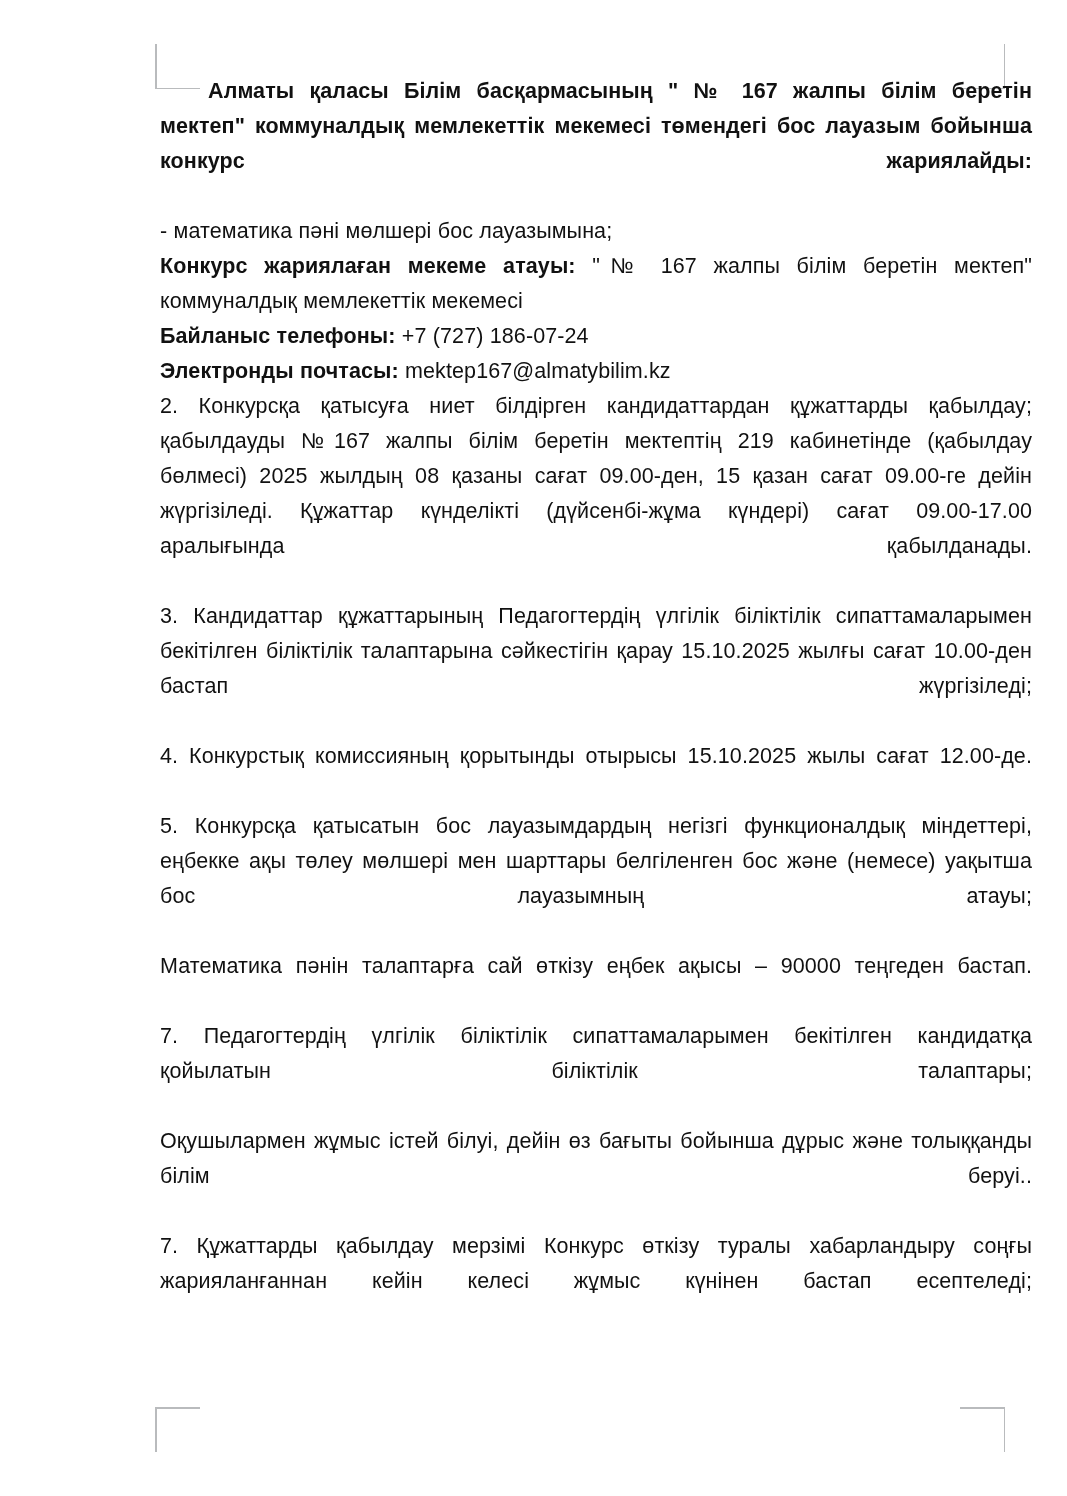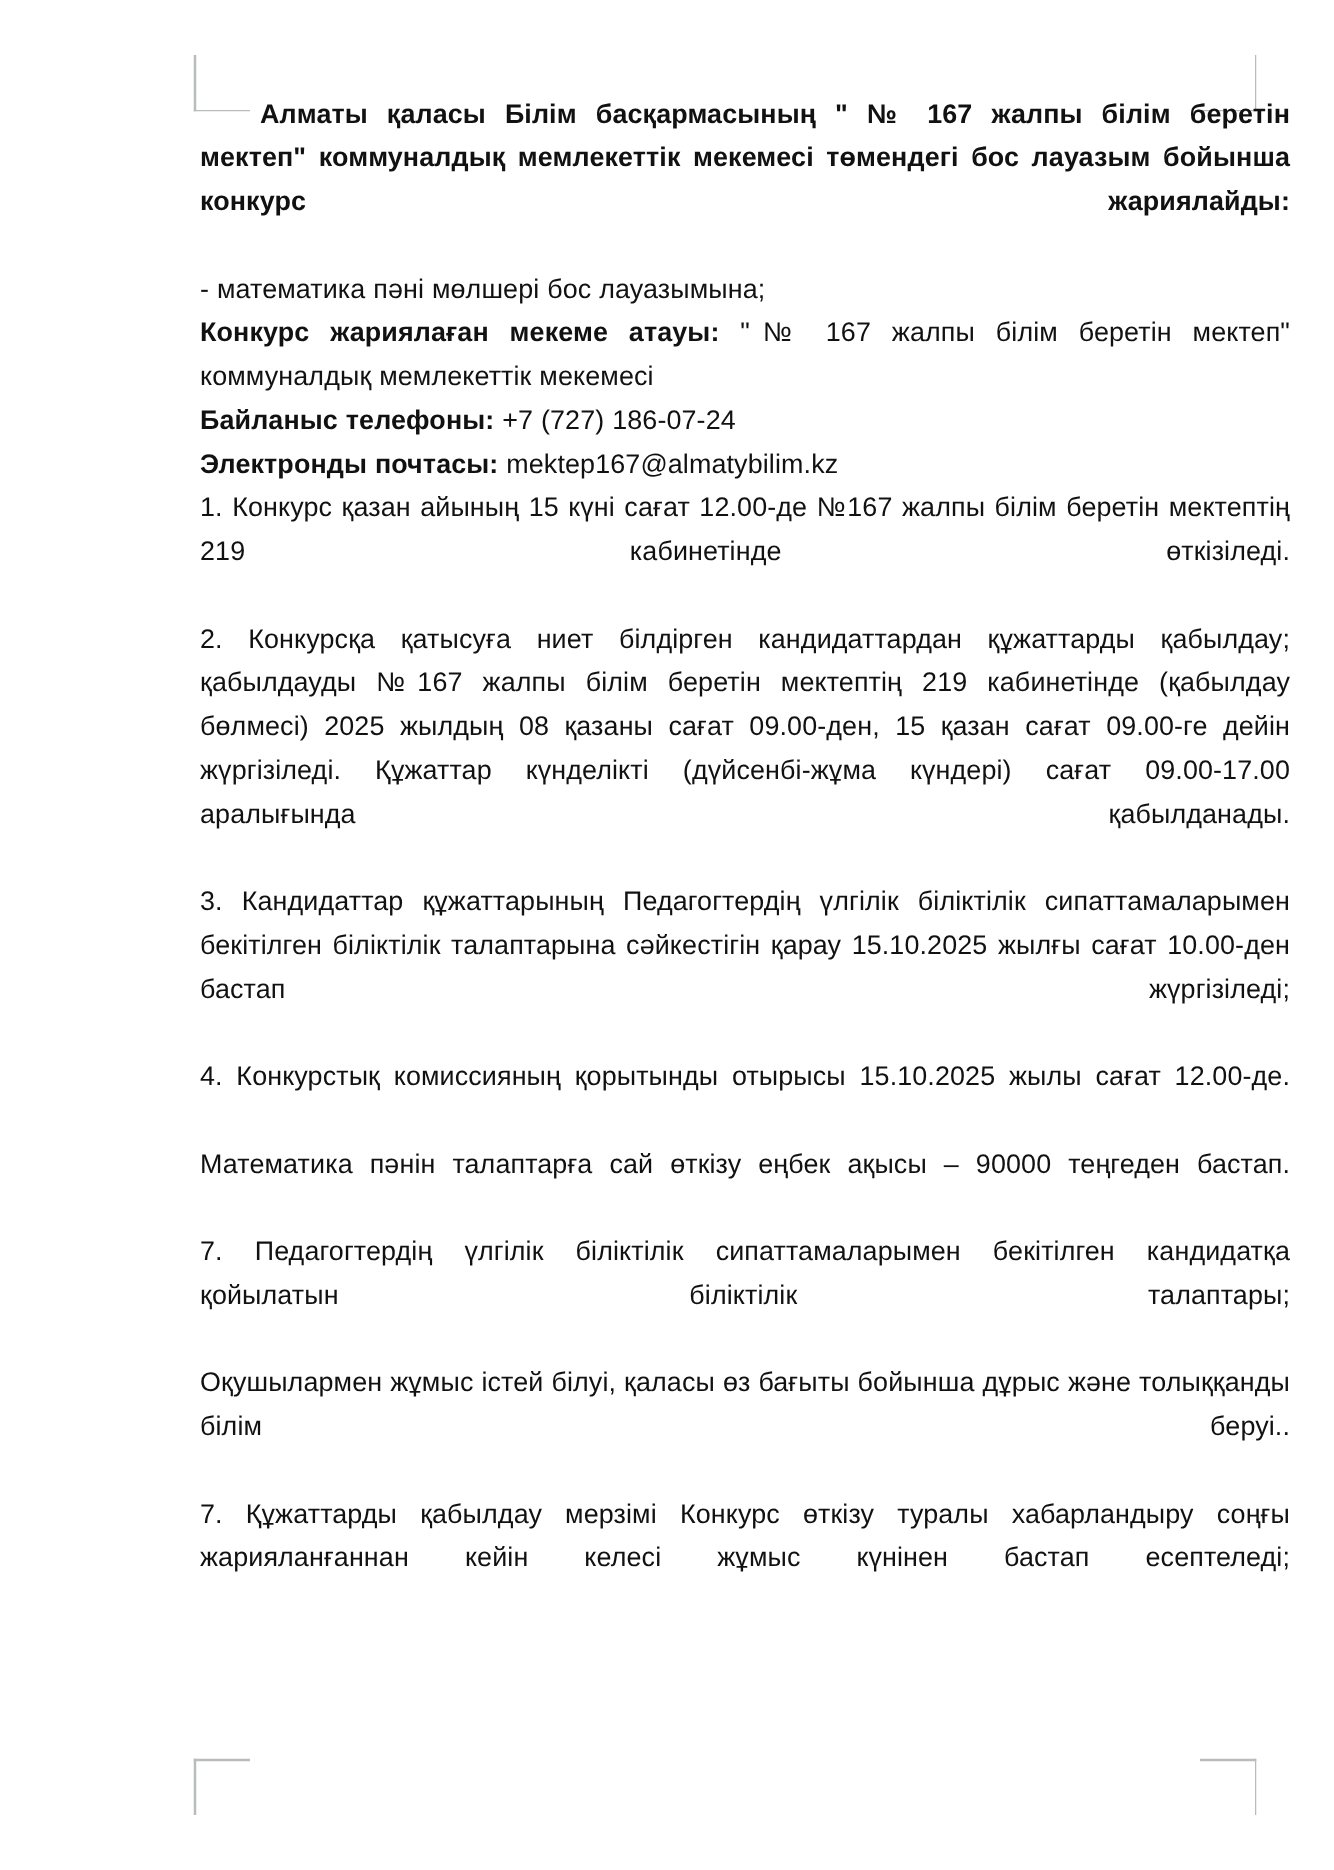--- a/index.html
+++ b/index.html
@@ -102,25 +102,25 @@
 
     <p class="para nostretch"> - математика пәні мөлшері бос лауазымына;</p>
 
     <p class="para nostretch"><span class="label">Конкурс жариялаған мекеме атауы:</span><span> "№ 167 жалпы білім беретін мектеп" коммуналдық мемлекеттік мекемесі</span></p>
 
 
     <p class="para nostretch"><span class="label">Байланыс телефоны:</span><span> +7 (727) 186-07-24</span></p>
 
     <p class="para nostretch"><span class="label">Электронды почтасы:</span><span> mektep167@almatybilim.kz</span></p>
 
-    <p class="para">1. Конкурс қазан айының 15 күні сағат 12.00-де №167 жалпы білім беретін мектептің 219 кабинетінде өткізіледі.</p>
     <p class="para">2. Конкурсқа қатысуға ниет білдірген кандидаттардан құжаттарды қабылдау; қабылдауды №167 жалпы білім беретін мектептің 219 кабинетінде (қабылдау бөлмесі) 2025 жылдың 08 қазаны сағат 09.00-ден, 15 қазан сағат 09.00-ге дейін жүргізіледі.  Құжаттар күнделікті (дүйсенбі-жұма күндері) сағат 09.00-17.00 аралығында қабылданады.</p>
     <p class="para">3. Кандидаттар құжаттарының Педагогтердің үлгілік біліктілік сипаттамаларымен бекітілген біліктілік талаптарына сәйкестігін қарау 15.10.2025 жылғы сағат 10.00-ден бастап жүргізіледі;</p>
     <p class="para">4. Конкурстық комиссияның қорытынды отырысы 15.10.2025 жылы сағат 12.00-де.</p>
+    <p class="para">5. Конкурсқа қатысатын бос лауазымдардың негізгі функционалдық міндеттері, еңбекке ақы төлеу мөлшері мен шарттары белгіленген бос және (немесе) уақытша бос лауазымның атауы;</p>
     <p class="para">Математика пәнін талаптарға сай өткізу еңбек ақысы – 90000 теңгеден бастап.</p>
     <p class="para">7. Педагогтердің үлгілік біліктілік сипаттамаларымен бекітілген кандидатқа қойылатын біліктілік талаптары;</p>
-    <p class="para">Оқушылармен жұмыс істей білуі, қаласы өз бағыты бойынша дұрыс және толыққанды білім беруі..</p>
+    <p class="para">Оқушылармен жұмыс істей білуі, дейін өз бағыты бойынша дұрыс және толыққанды білім беруі..</p>
     <p class="para">7. Құжаттарды қабылдау мерзімі Конкурс өткізу туралы хабарландыру соңғы жарияланғаннан кейін келесі жұмыс күнінен бастап есептеледі;</p>
 
     <div class="spacer-line"></div>
 
   </div>
 </div>
 
 </body></html>

